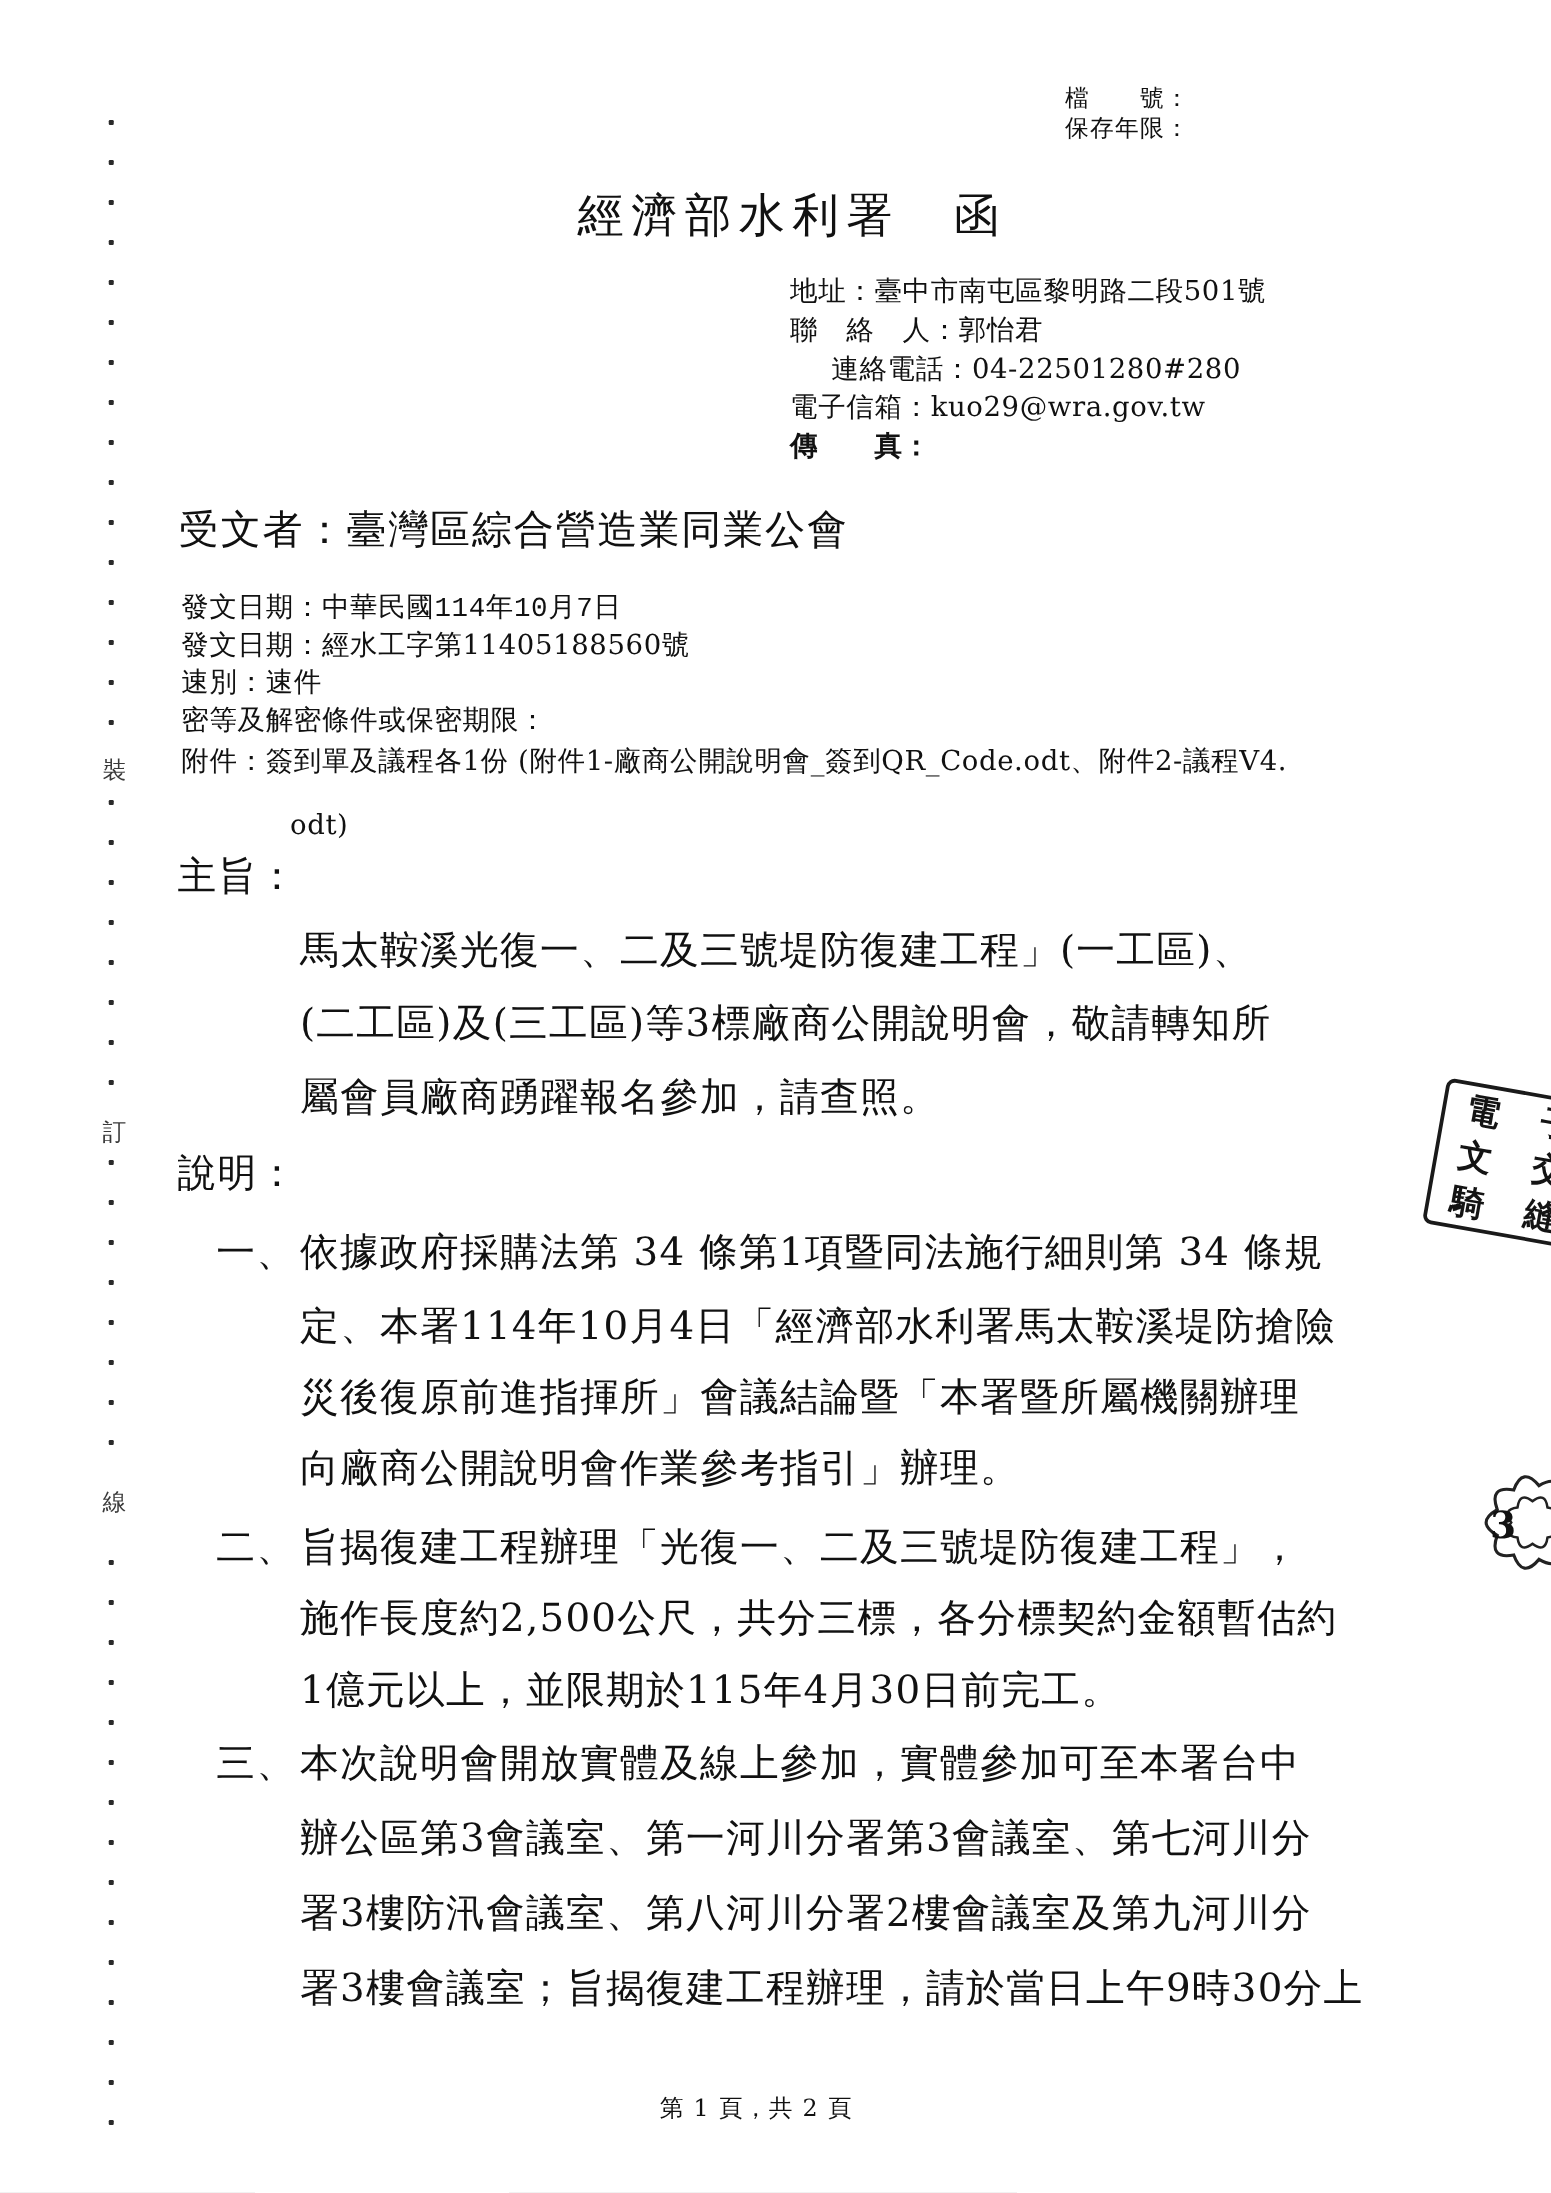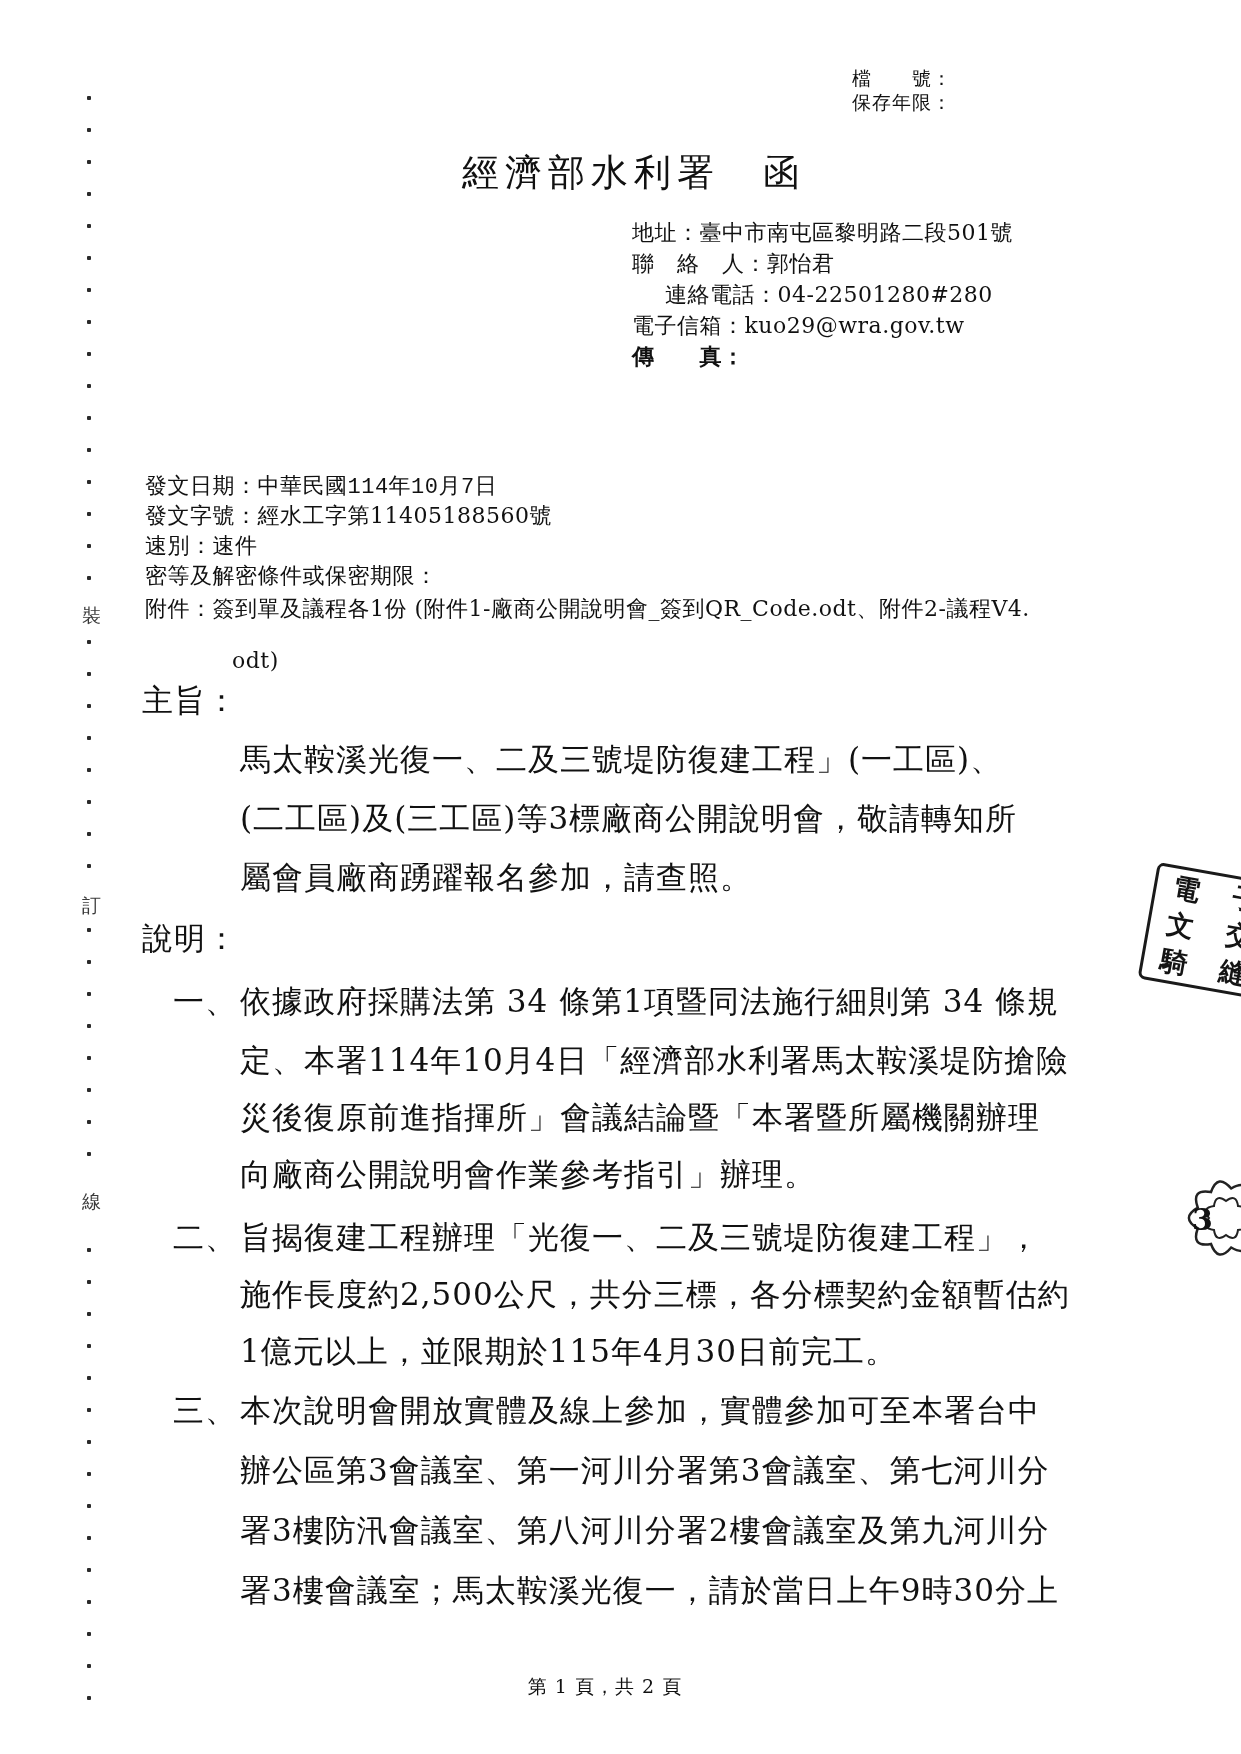--- a/index.html
+++ b/index.html
@@ -36,23 +36,24 @@
   <div class="abs t19" style="left:852px;top:90px;">保存年限：</div>
 
   <div class="abs title" style="left:462px;top:148px;">經濟部水利署　函</div>
 
   <div class="abs t22" style="left:632px;top:218px;">地址：臺中市南屯區黎明路二段501號</div>
   <div class="abs t22" style="left:632px;top:249px;">聯　絡　人：郭怡君</div>
   <div class="abs t22" style="left:665px;top:280px;">連絡電話：04-22501280#280</div>
   <div class="abs t22" style="left:632px;top:311px;">電子信箱：kuo29@wra.gov.tw</div>
   <div class="abs t22" style="left:632px;top:342px;font-weight:bold;">傳　　真：</div>
 
+  <div class="abs t32" style="left:143px;top:402px;">受文者：臺灣區綜合營造業同業公會</div>
 
   <div class="abs t22" style="left:145px;top:471px;font-family:Liberation Mono, monospace;">發文日期：中華民國114年10月7日</div>
-  <div class="abs t22" style="left:145px;top:501px;">發文字號：經水工字第11405188560號</div>
+  <div class="abs t22" style="left:145px;top:501px;">發文日期：經水工字第11405188560號</div>
   <div class="abs t22" style="left:145px;top:531px;">速別：速件</div>
   <div class="abs t22" style="left:145px;top:561px;">密等及解密條件或保密期限：</div>
   <div class="abs t22" style="left:145px;top:594px;">附件：簽到單及議程各1份 (附件1-廠商公開說明會_簽到QR_Code.odt、附件2-議程V4.</div>
   <div class="abs t22" style="left:232px;top:648px;text-align:center;">odt)</div>
 
   <div class="abs t31" style="left:142px;top:680px;">主旨：</div>
   <div class="abs t31" style="left:240px;top:739px;">馬太鞍溪光復一、二及三號堤防復建工程」(一工區)、</div>
   <div class="abs t31" style="left:240px;top:798px;">(二工區)及(三工區)等3標廠商公開說明會，敬請轉知所</div>
   <div class="abs t31" style="left:240px;top:857px;">屬會員廠商踴躍報名參加，請查照。</div>
 
@@ -66,21 +67,21 @@
 
   <div class="abs t31" style="left:173px;top:1217px;">二、</div>
   <div class="abs t31" style="left:240px;top:1217px;">旨揭復建工程辦理「光復一、二及三號堤防復建工程」，</div>
   <div class="abs t31" style="left:240px;top:1274px;">施作長度約2,500公尺，共分三標，各分標契約金額暫估約</div>
   <div class="abs t31" style="left:240px;top:1331px;">1億元以上，並限期於115年4月30日前完工。</div>
 
   <div class="abs t31" style="left:173px;top:1390px;">三、</div>
   <div class="abs t31" style="left:240px;top:1390px;">本次說明會開放實體及線上參加，實體參加可至本署台中</div>
   <div class="abs t31" style="left:240px;top:1450px;">辦公區第3會議室、第一河川分署第3會議室、第七河川分</div>
   <div class="abs t31" style="left:240px;top:1510px;">署3樓防汛會議室、第八河川分署2樓會議室及第九河川分</div>
-  <div class="abs t31" style="left:240px;top:1570px;">署3樓會議室；馬太鞍溪光復一，請於當日上午9時30分上</div>
+  <div class="abs t31" style="left:240px;top:1570px;">署3樓會議室；旨揭復建工程辦理，請於當日上午9時30分上</div>
 
   <div>
       <div class="dot" style="top: 96px;"></div>
       <div class="dot" style="top: 128px;"></div>
       <div class="dot" style="top: 160px;"></div>
       <div class="dot" style="top: 192px;"></div>
       <div class="dot" style="top: 224px;"></div>
       <div class="dot" style="top: 256px;"></div>
       <div class="dot" style="top: 288px;"></div>
       <div class="dot" style="top: 320px;"></div>

